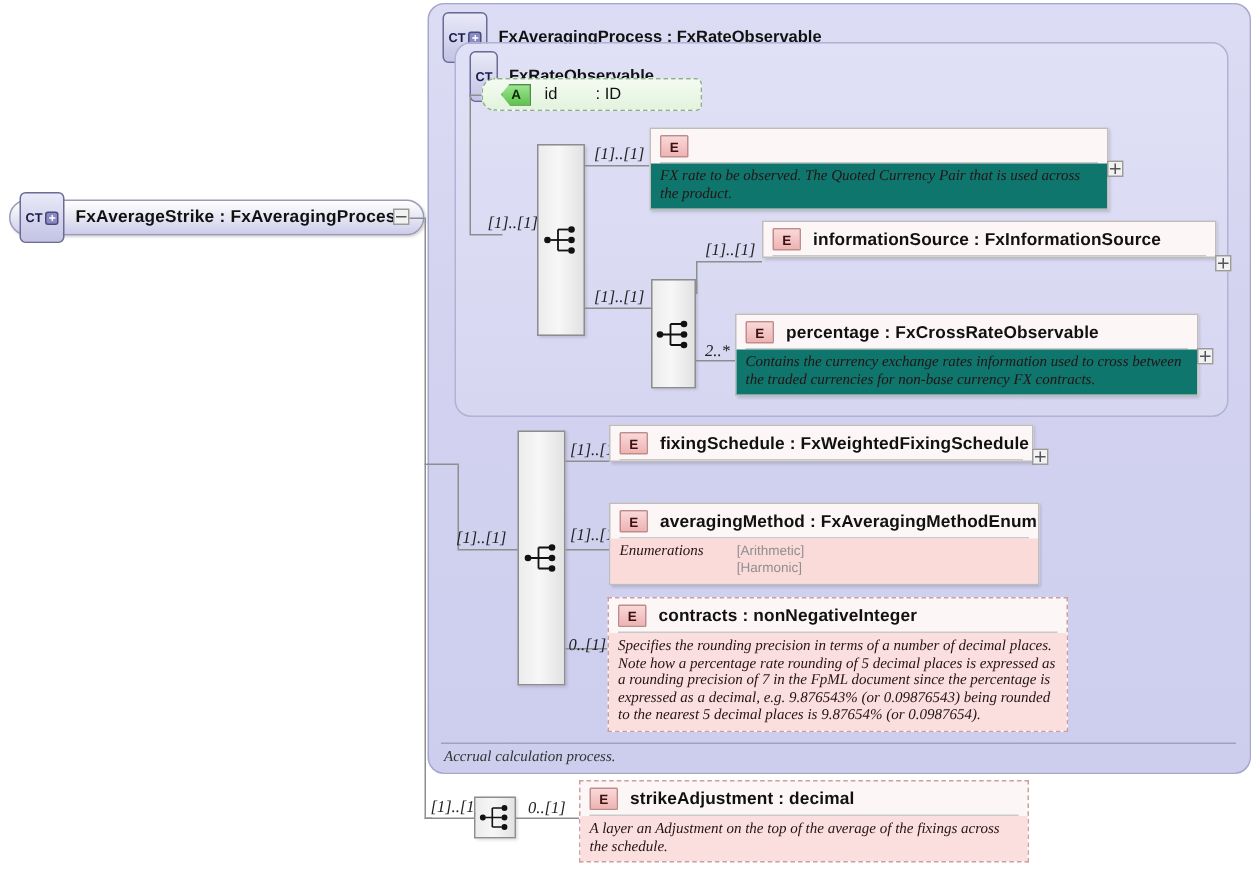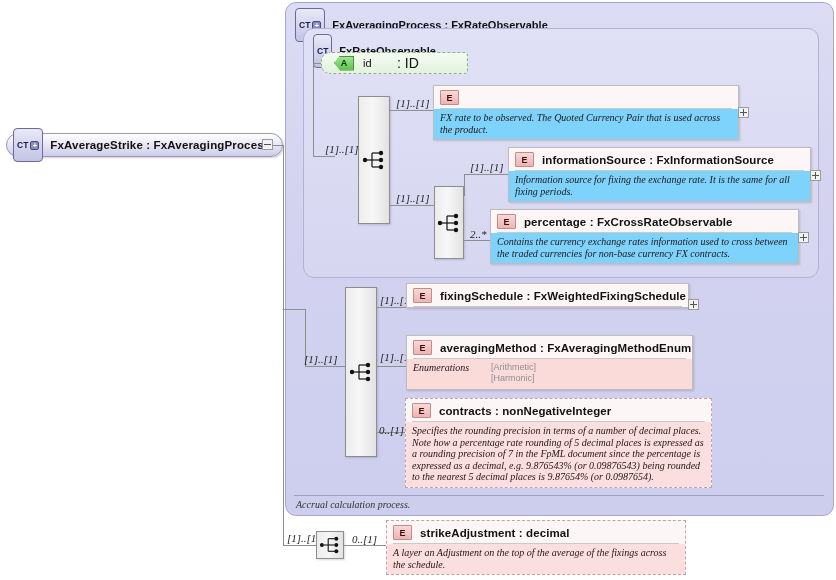--- a/index.html
+++ b/index.html
@@ -133,21 +133,21 @@
     color: #0b2a08;
     font-size: 9px; font-weight: bold;
     clip-path: polygon(30% 0, 100% 0, 100% 100%, 30% 100%, 0 50%);
     margin-left: 3px;
   }
   .attrbox .aname {
     font-size: 11px; color: #111;
     margin-left: 9px;
   }
   .attrbox .atype {
-    font-size: 14px; color: #111;
+    font-size: 11px; color: #111;
     position: absolute; left: 68px;
   }
   .attr-notch {
     position: absolute;
     width: 9px; height: 22px;
     border: 1px dashed #8fae8f;
     border-right: none;
     border-radius: 11px 0 0 11px;
     background: linear-gradient(to bottom, #f4fbf1, #e2f3dd);
     left: -8px; top: -1px;
@@ -183,21 +183,21 @@
     font-size: 11.5px; font-weight: bold; color: #111;
     white-space: nowrap; letter-spacing: .1px;
   }
   .el-rule { height: 1px; background: #c9c9c9; margin: 0 6px; }
   .el-desc {
     font-family: "Liberation Serif", serif;
     font-style: italic;
     font-size: 10px;
     line-height: 11.6px;
     color: #231414;
-    background: #7dd3fc;
+    background: #0f766e;
     padding: 3px 6px 4px 6px;
   }
   .elbox.optional .el-desc { background: #fbdede; }
   .el-enum {
     display: flex; gap: 10px;
     background: #fbdada;
     padding: 3px 6px 5px 6px;
   }
   .el-enum .enum-lbl {
     font-family: "Liberation Serif", serif;
@@ -359,21 +359,20 @@
 
   <div class="ln h" style="left:464px; top:240px; width:26px;"></div>
   <div class="card" style="left:470px; top:228px;">2..*</div>
 
   <div class="elbox" style="left:508px; top:147px; width:303px;">
     <div class="el-title">
       <span class="badge-e">E</span>
       <span class="el-name">informationSource : FxInformationSource</span>
     </div>
     <div class="el-rule"></div>
-    <div class="el-desc">Information source for fixing the exchange rate. It is the same for all fixing periods.</div>
   </div>
   <div class="expand" style="left:810px; top:170px;"></div>
 
   <div class="elbox" style="left:490px; top:209px; width:309px;">
     <div class="el-title">
       <span class="badge-e">E</span>
       <span class="el-name">percentage : FxCrossRateObservable</span>
     </div>
     <div class="el-rule"></div>
     <div class="el-desc">Contains the currency exchange rates information used to cross between the traded currencies for non-base currency FX contracts.</div>

